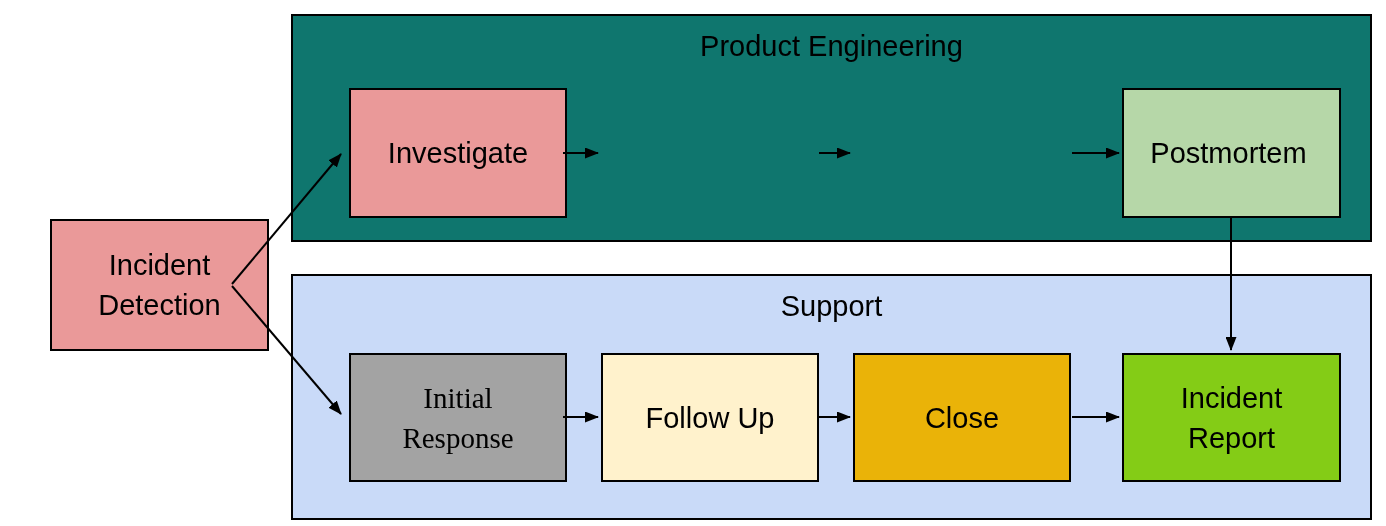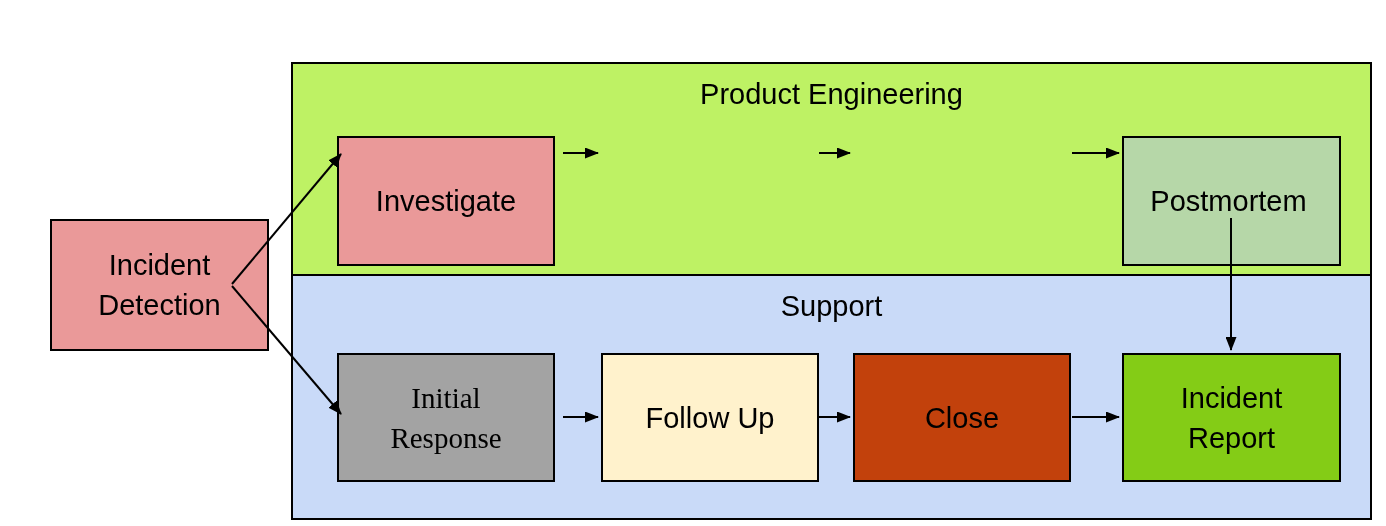--- a/index.html
+++ b/index.html
@@ -13,45 +13,45 @@
   .lane-title{
     position:absolute;left:0;right:0;top:13px;text-align:center;
     font-size:29px;line-height:35px;white-space:nowrap;
   }
   .node{
     position:absolute;border:2px solid #000;box-sizing:border-box;
     display:flex;align-items:center;justify-content:center;
     text-align:center;font-size:29px;line-height:40px;padding:0 14px;
   }
   .start-node{left:13px;top:219px;width:219px;height:132px;}
-  .slot1{left:44px;width:218px;}
+  .slot1{left:56px;width:218px;}
   .slot2{left:308px;width:218px;}
   .slot3{left:560px;width:218px;}
   .slot4{left:829px;width:219px;}
   .row-top{top:72px;height:130px;}
   .row-bottom{top:77px;height:129px;}
   .arrow-layer{position:absolute;left:0;top:0;width:1386px;height:526px;pointer-events:none;}
   .arrow{stroke:#000;stroke-width:2;fill:none;}
 </style>
 </head>
 <body>
 
 <div class="canvas">
 
-  <div class="lane lane-top" style="background: #bef264; margin-top: 48px;">
+  <div class="lane lane-top" style="background: #0f766e;">
     <div class="lane-title">Product Engineering</div>
     <div class="node slot1 row-top" style="background: rgb(234, 153, 153);">Investigate</div>
     <div class="node slot4 row-top" style="background: rgb(182, 215, 168); padding-left: 8px;">Postmortem</div>
   </div>
 
   <div class="lane lane-bottom" style="background: rgb(201, 218, 248);">
     <div class="lane-title">Support</div>
     <div class="node slot1 row-bottom" style="background: #a3a3a3; font-family: Liberation Serif, serif;">Initial Response</div>
     <div class="node slot2 row-bottom" style="background: rgb(255, 242, 204);">Follow Up</div>
-    <div class="node slot3 row-bottom" style="background: #c2410c;">Close</div>
+    <div class="node slot3 row-bottom" style="background: #eab308;">Close</div>
     <div class="node slot4 row-bottom" style="background: #84cc16;">Incident Report</div>
   </div>
 
   <div class="node start-node" style="background: rgb(234, 153, 153); margin-left: 37px;">Incident Detection</div>
 
   <svg class="arrow-layer" viewBox="0 0 1386 526" xmlns="http://www.w3.org/2000/svg">
     <defs>
       <marker id="ah" markerUnits="userSpaceOnUse" markerWidth="14" markerHeight="11" refX="13" refY="5.5" orient="auto">
         <path d="M0,0 L14,5.5 L0,11 Z" fill="#000"></path>
       </marker>

